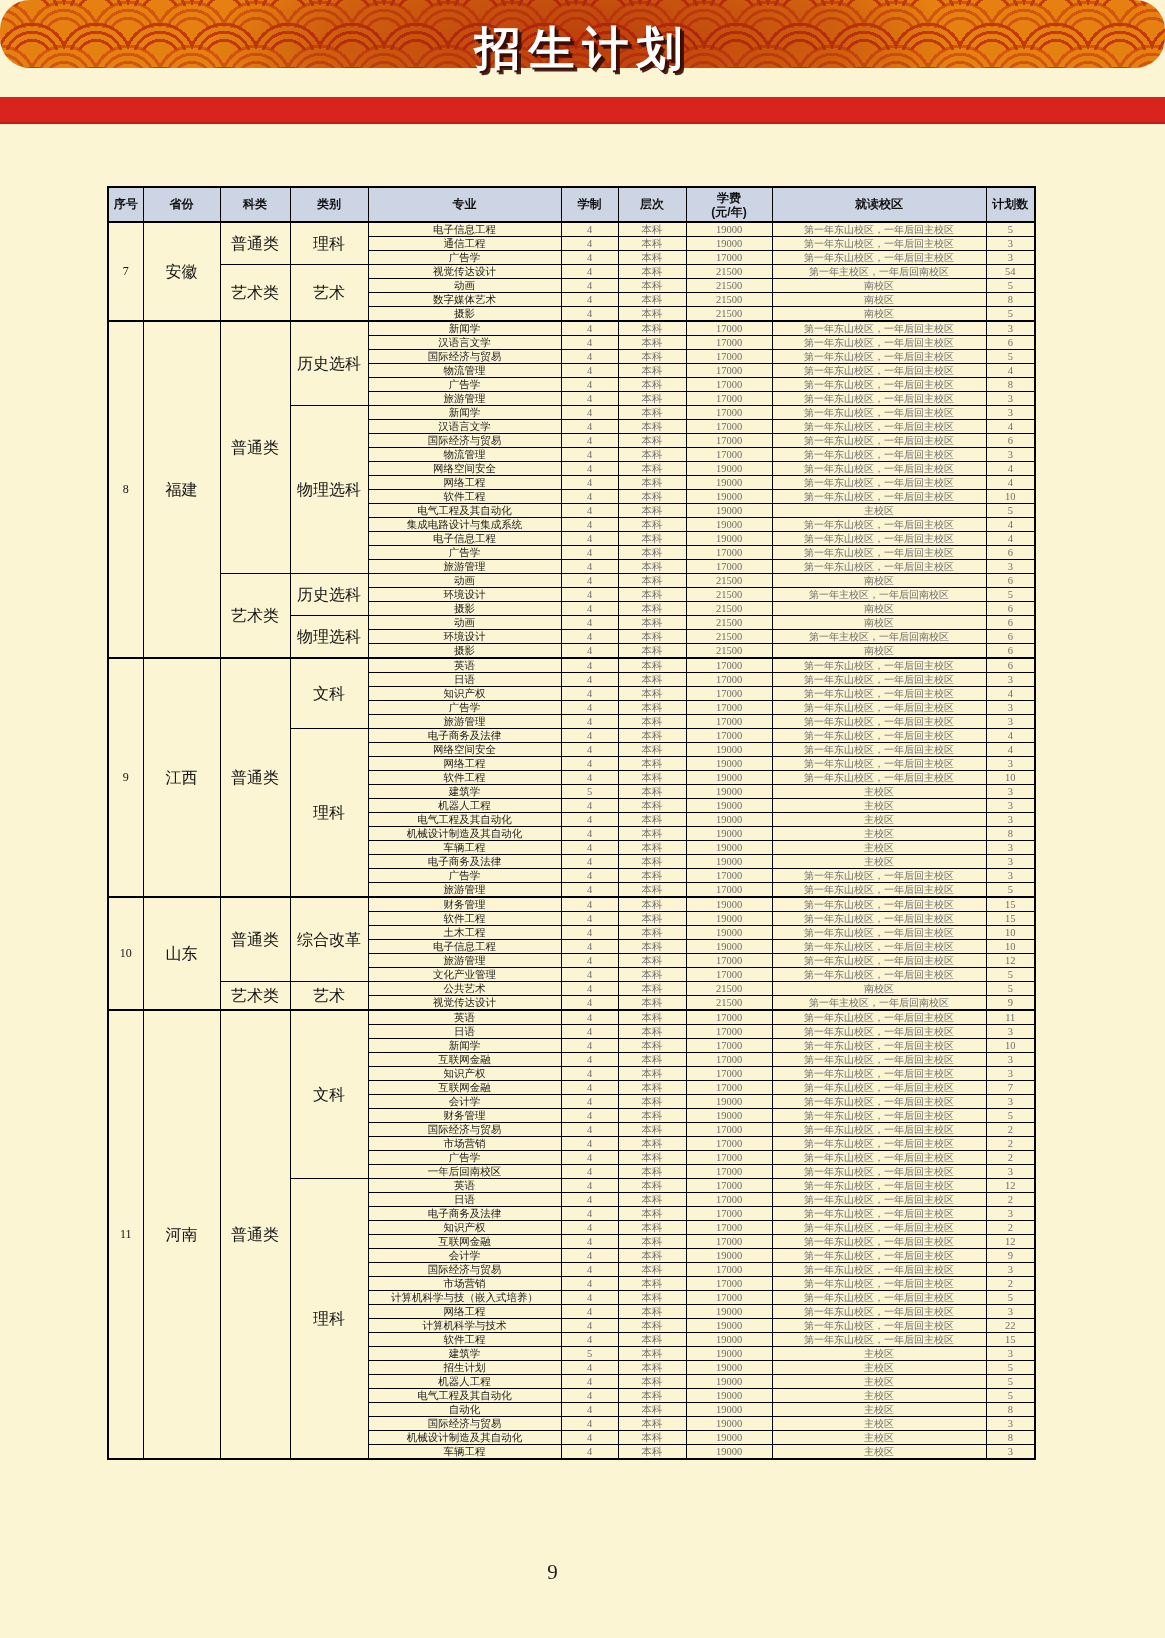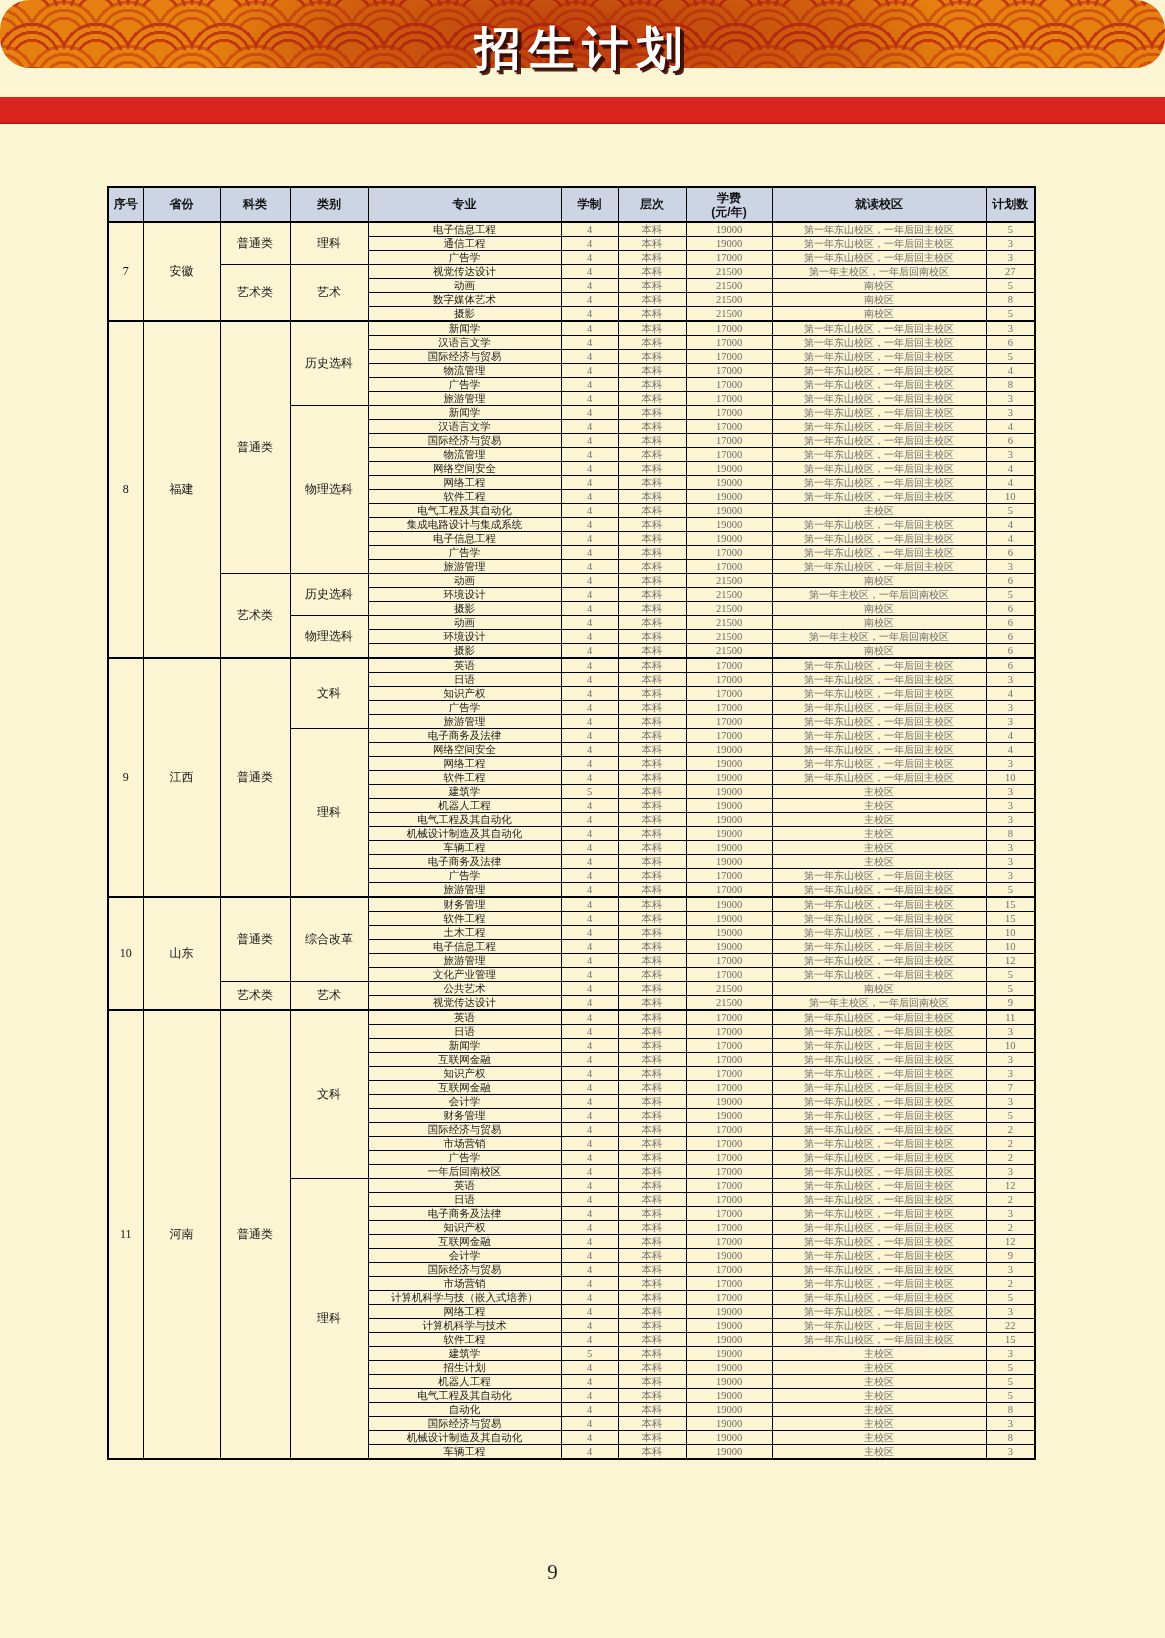--- a/index.html
+++ b/index.html
@@ -43,21 +43,21 @@
   thead th{
     background:#CDD5E4;height:33px;
     font-size:12px;font-weight:bold;color:#111;
     font-family:"Liberation Sans",sans-serif;
   }
   thead th .hl{display:block;line-height:14px;}
   tbody td{
     height:13px;line-height:13px;font-size:10.5px;color:#1d1d1d;
     font-family:"Liberation Serif","DejaVu Serif",serif;
   }
-  td.c-group{font-size:12px;color:#141414;}
+  td.c-group{font-size:16px;color:#141414;}
   td.c-seq{font-size:12px;}
   td.c-major{color:#1a1a1a;}
   td.c-val{color:#6e6e6e;}
   td.c-campus{color:#6e6e6e;font-size:10px;}
   td.c-count{color:#6e6e6e;}
   tr.prov-start td{border-top:2.2px solid #000;}
   
   .page-number{
     position:absolute;left:0;right:60px;top:1560px;text-align:center;
     font-size:21px;color:#222;font-family:"Liberation Serif",serif;
@@ -132,21 +132,21 @@
           <td class="c-count">3</td>
         </tr>
         <tr>
           <td class="c-group" rowspan="4">艺术类</td>
           <td class="c-group" rowspan="4">艺术</td>
           <td class="c-major">视觉传达设计</td>
           <td class="c-val">4</td>
           <td class="c-val">本科</td>
           <td class="c-val">21500</td>
           <td class="c-campus">第一年主校区，一年后回南校区</td>
-          <td class="c-count">27</td>
+          <td class="c-count">54</td>
         </tr>
         <tr>
           <td class="c-major">动画</td>
           <td class="c-val">4</td>
           <td class="c-val">本科</td>
           <td class="c-val">21500</td>
           <td class="c-campus">南校区</td>
           <td class="c-count">5</td>
         </tr>
         <tr>

